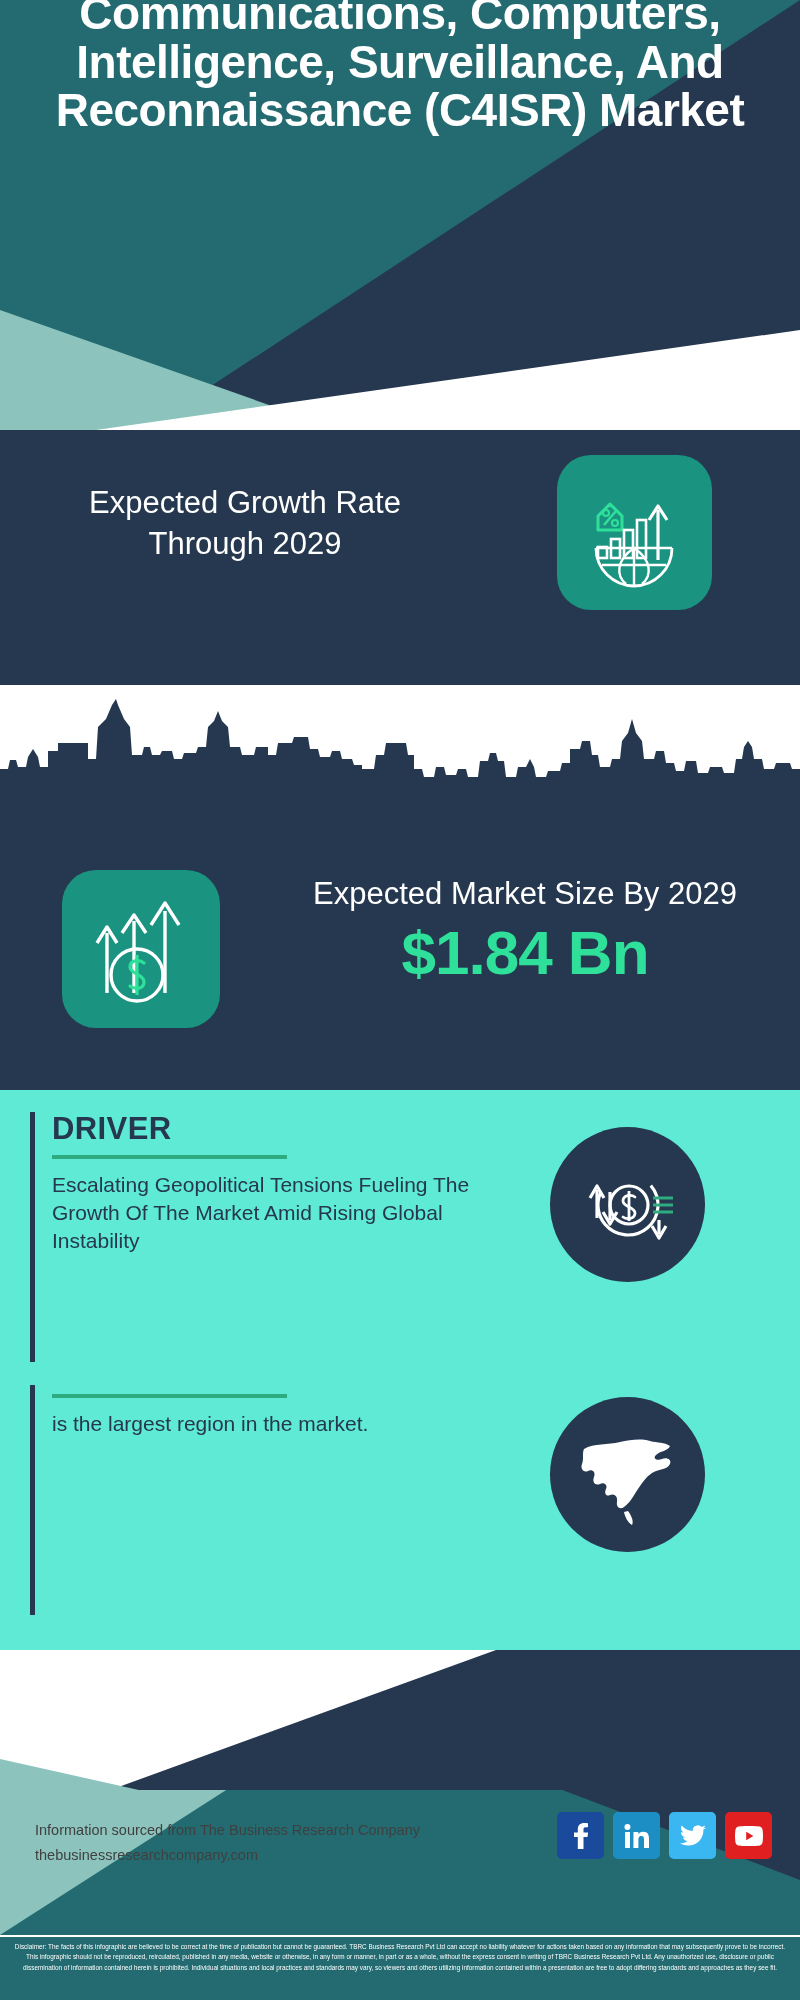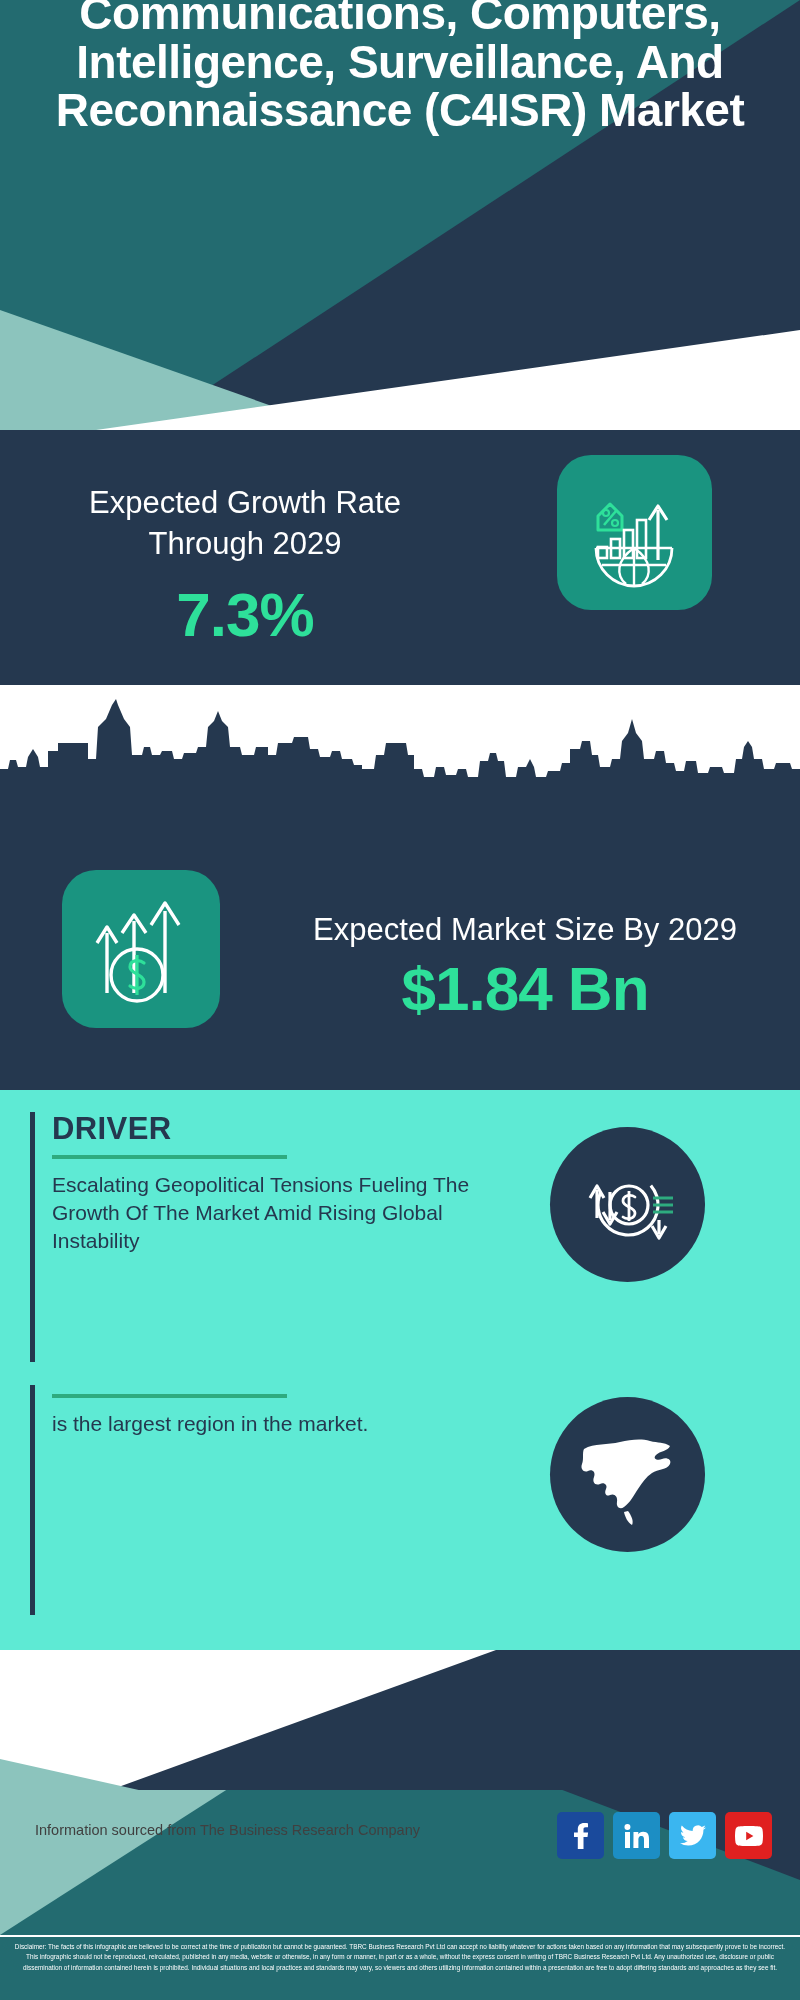--- a/index.html
+++ b/index.html
@@ -77,21 +77,20 @@
   .skyline-svg { position:absolute; left:0; top:12px; width:800px; height:95px; display:block; }
 
   .market-icon {
     position:absolute; left:62px; top:185px;
     width:158px; height:158px; border-radius:34px; background:#1a9480;
     display:flex; align-items:center; justify-content:center;
   }
   .market-text {
     position:absolute; left:290px; top:188px; width:470px; text-align:center;
     color:#ffffff;
-    margin-top:36px;
   }
   .market-label { font-size:31px; line-height:1.33; }
   .market-value {
     color:#2ee09a; font-size:62px; font-weight:bold; line-height:1.05;
     margin-top:6px; letter-spacing:-1px;
   }
 
   
   .cards { position:absolute; left:0; top:1090px; width:800px; height:560px; background:#5eead4; }
 
@@ -182,21 +181,20 @@
   <div class="header">
     <div class="diag-dark"></div>
     <div class="diag-mint"></div>
     <div class="white-wedge"></div>
     <div class="header-title">Command, Control, Communications, Computers, Intelligence, Surveillance, And Reconnaissance (C4ISR) Market</div>
   </div>
 
   <div class="growth-band">
     <div class="growth-text">
       <div class="growth-label">Expected Growth Rate Through 2029</div>
-      <div class="growth-value">7.3%</div>
     </div>
     <div class="growth-icon">
       <svg width="118" height="118" viewBox="0 0 118 118" fill="none">
 
         <path d="M22 42 L34 30 L46 42 L46 56 L22 56 Z" stroke="#2ee09a" stroke-width="3" fill="none" stroke-linejoin="round"></path>
         <line x1="28" y1="51" x2="40" y2="37" stroke="#2ee09a" stroke-width="2.6"></line>
         <circle cx="30" cy="39" r="3" stroke="#2ee09a" stroke-width="2.2" fill="none"></circle>
         <circle cx="39" cy="49" r="3" stroke="#2ee09a" stroke-width="2.2" fill="none"></circle>
 
         <rect x="22" y="73" width="9" height="11" stroke="#ffffff" stroke-width="2.6" fill="none"></rect>
@@ -289,20 +287,21 @@
 
   <div class="bottom">
     <div class="b-dark"></div>
     <div class="b-mint"></div>
     <div class="b-teal"></div>
     <div class="b-mint2"></div>
     <div class="b-dark2"></div>
 
     <div class="source-text">
       <div>Information sourced from The Business Research Company</div>
+      <div>thebusinessresearchcompany.com</div>
     </div>
 
     <div class="socials">
       <div class="sicon s-fb">
         <svg width="22" height="26" viewBox="0 0 22 26">
             <path fill="#fff" d="M13.5 26V14h4l.6-4.6h-4.6V6.5c0-1.3.4-2.2 2.3-2.2H18V.2C17.5.1 15.9 0 14.1 0 10.3 0 7.8 2.3 7.8 6.1v3.3H4V14h3.8v12z"></path>
           </svg>
       </div>
       <div class="sicon s-li">
         <svg width="26" height="24" viewBox="0 0 26 24">

